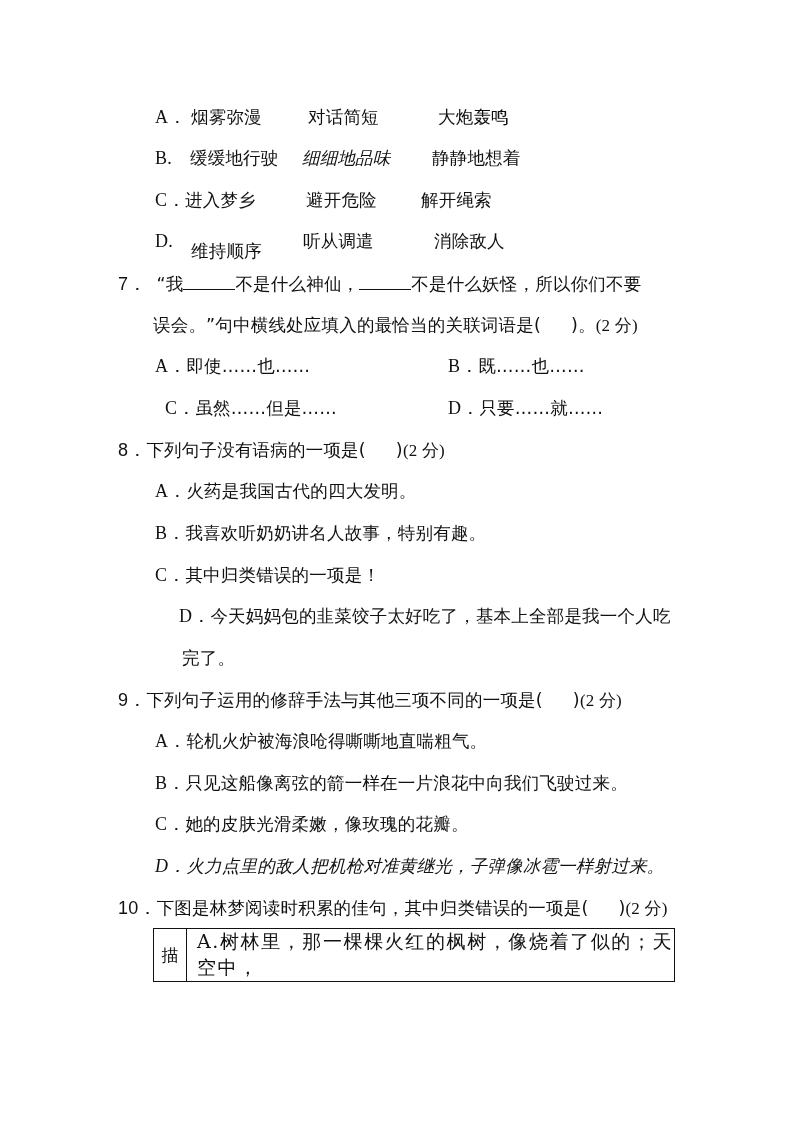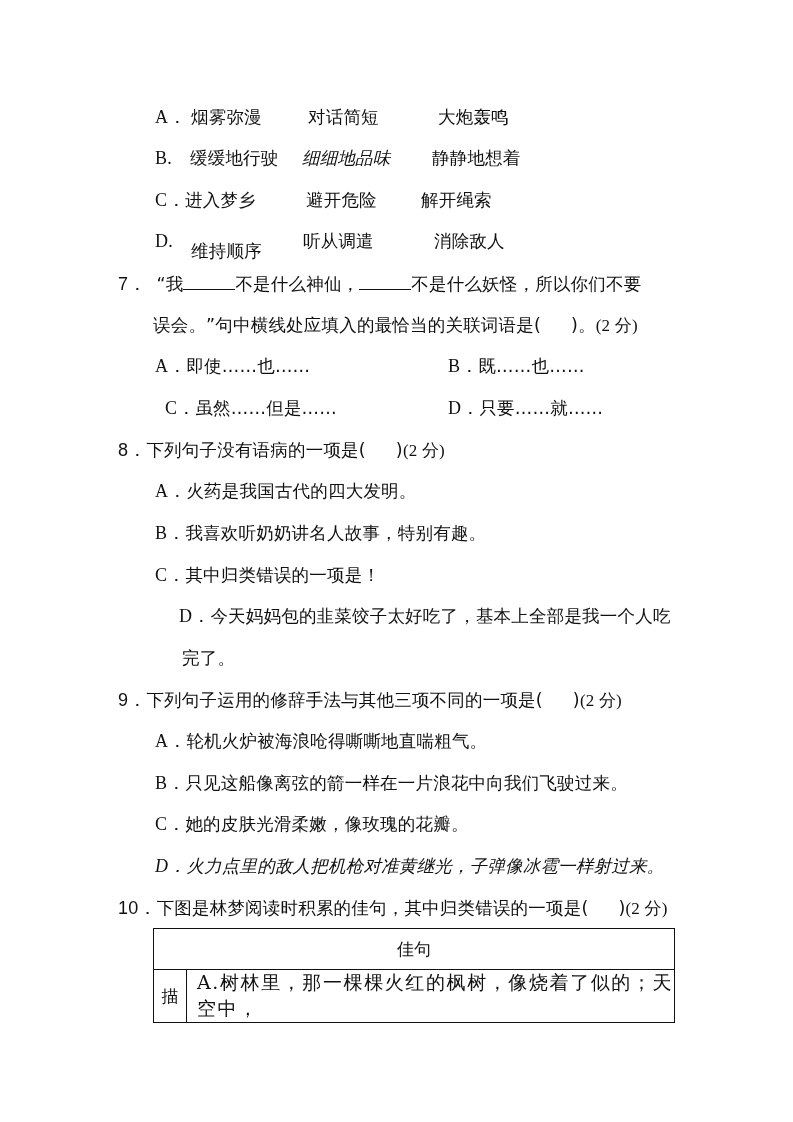--- a/index.html
+++ b/index.html
@@ -107,22 +107,19 @@
     <span class="opt-label">D．</span><span>火力点里的敌人把机枪对准黄继光，子弹像冰雹一样射过来。</span>
   </div>
 </div>
 
 <div>
   <div class="line" style="top:896px; left:118px;">
     <span class="num">10．</span><span>下图是林梦阅读时积累的佳句，其中归类错误的一项是(</span><span class="gap" style="width:30px"></span><span>)</span><span class="pts">(2 分)</span>
   </div>
   <table class="jiaju">
     <tbody>
-        <tr>
-      <td class="head" colspan="2">佳句</td>
-    </tr>
     <tr>
       <td class="side">描</td>
       <td class="body">A.树林里，那一棵棵火红的枫树，像烧着了似的；天空中，</td>
     </tr>
   </tbody>
     </table>
 </div>
 
 </body></html>

